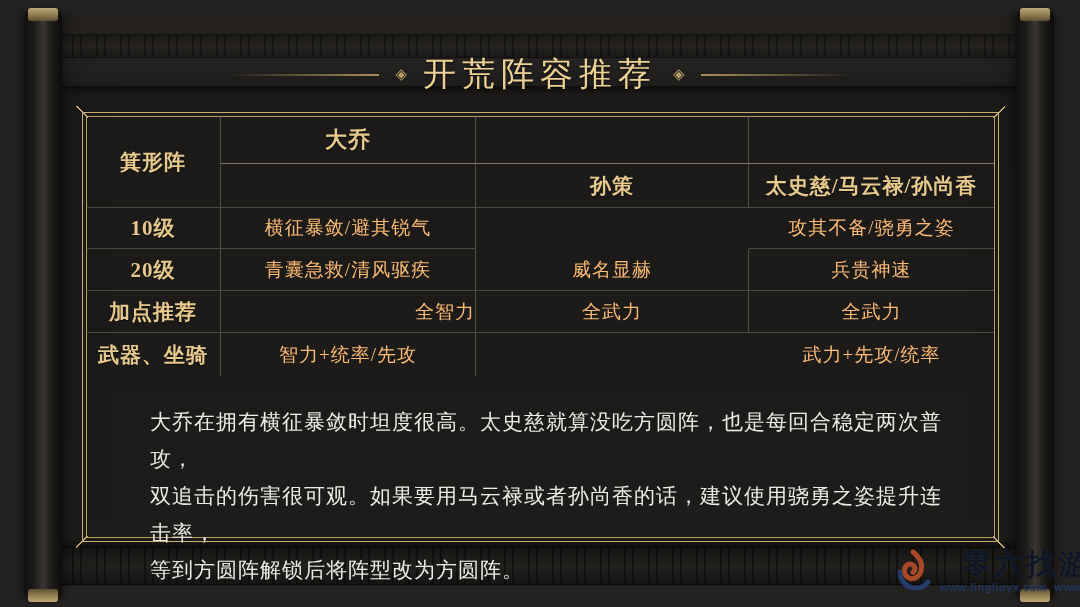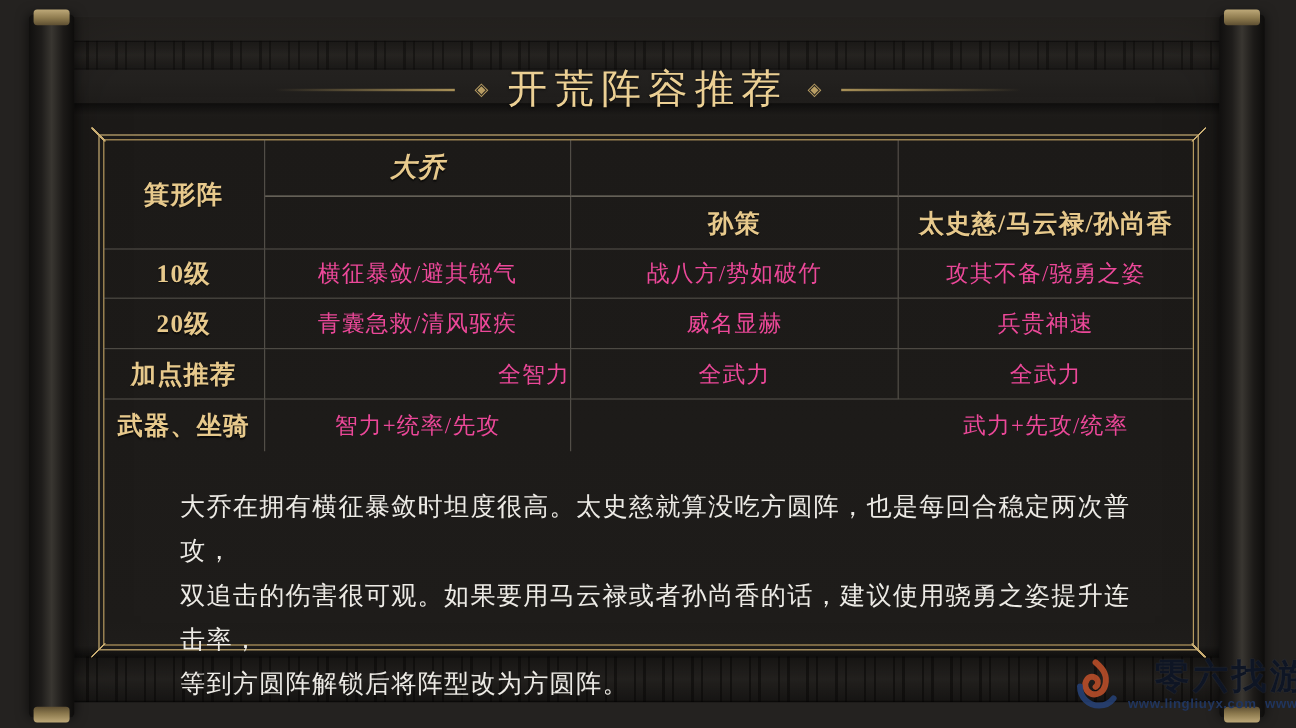--- a/index.html
+++ b/index.html
@@ -59,22 +59,22 @@
     display:grid;grid-template-columns:135px 255px 273px 245px;
     grid-template-rows:48px 44px 41px 42px 42px 43px;}
   .cell{display:flex;align-items:center;justify-content:center;text-align:center;
     border-right:1px solid rgba(125,120,110,.55);
     border-bottom:1px solid rgba(125,120,110,.5);}
   .cell.last-col{border-right:none;}
   .cell.last-row{border-bottom:none;}
   .cell.hdr-split{border-bottom:1px solid rgba(150,143,130,.8);}
   .gold{color:#e7c98c;font-weight:bold;font-size:21px;letter-spacing:1px;
     text-shadow:0 1px 1px rgba(0,0,0,.6);}
-  .gold.big{font-size:22px;font-style:italic;}
-  .white{color:#ec4899;font-size:19px;letter-spacing:1px;}
+  .gold.big{font-size:22px;}
+  .white{color:#fdba74;font-size:19px;letter-spacing:1px;}
 
   
   .note{position:absolute;left:150px;top:404px;width:800px;
     color:#edebe6;font-size:21px;line-height:37px;letter-spacing:1px;
     white-space:pre-line;}
 
   
   .watermark{position:absolute;left:890px;top:548px;width:230px;display:flex;
     align-items:center;gap:4px;z-index:5;text-align:center;}
   .wm-logo{width:46px;height:46px;flex:0 0 auto;}
@@ -140,23 +140,20 @@
     <div class="cell" style="grid-row:2;grid-column:3;">
         <span class="gold">孙策</span>
       </div>
 
     <div class="cell" style="grid-row:3;grid-column:1;">
       <span class="gold">10级</span>
       </div>
     <div class="cell" style="grid-row:3;grid-column:2;">
       <span class="white">横征暴敛/避其锐气</span>
       </div>
-    <div class="cell" style="grid-row:3;grid-column:3;">
-      <span class="white">战八方/势如破竹</span>
-      </div>
     <div class="cell last-col" style="grid-row:3;grid-column:4;">
       <span class="white">攻其不备/骁勇之姿</span>
       </div>
 
     <div class="cell" style="grid-row:4;grid-column:1;">
       <span class="gold">20级</span>
       </div>
     <div class="cell" style="grid-row:4;grid-column:2;">
       <span class="white">青囊急救/清风驱疾</span>
       </div>

